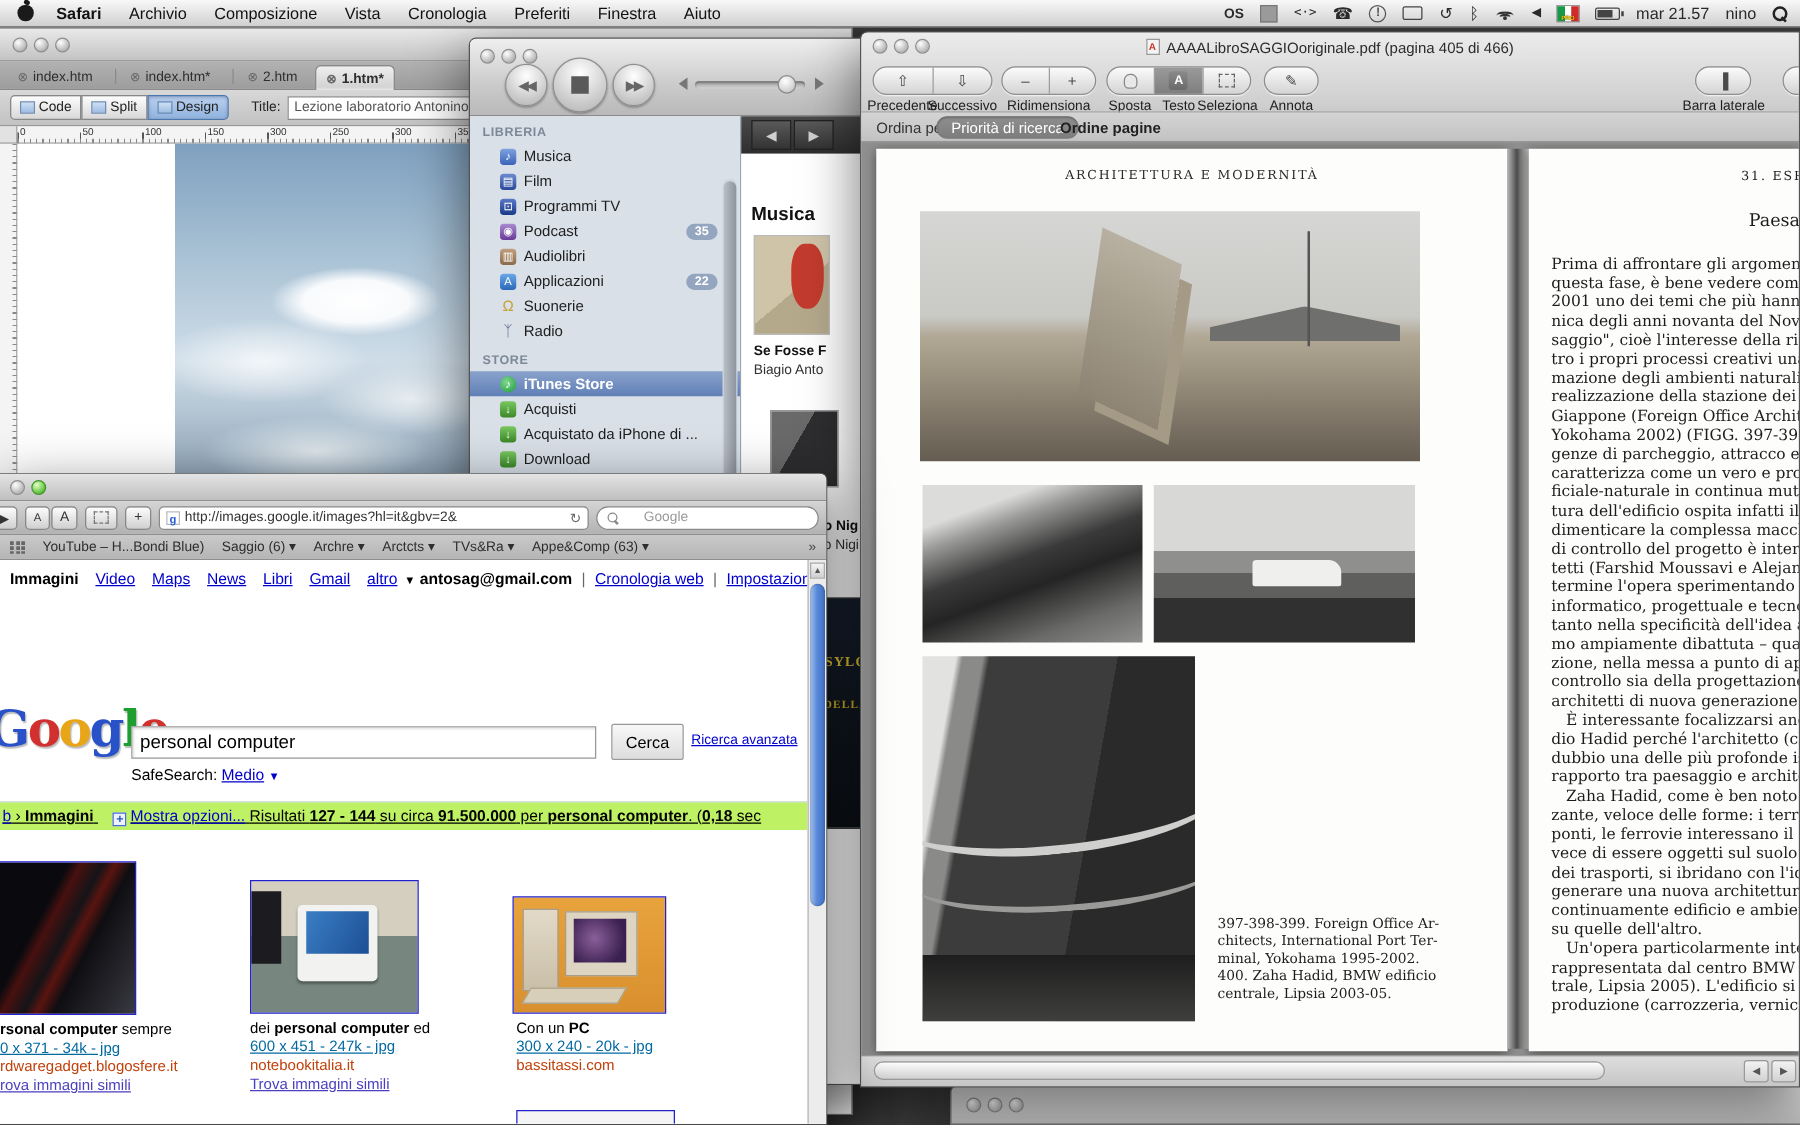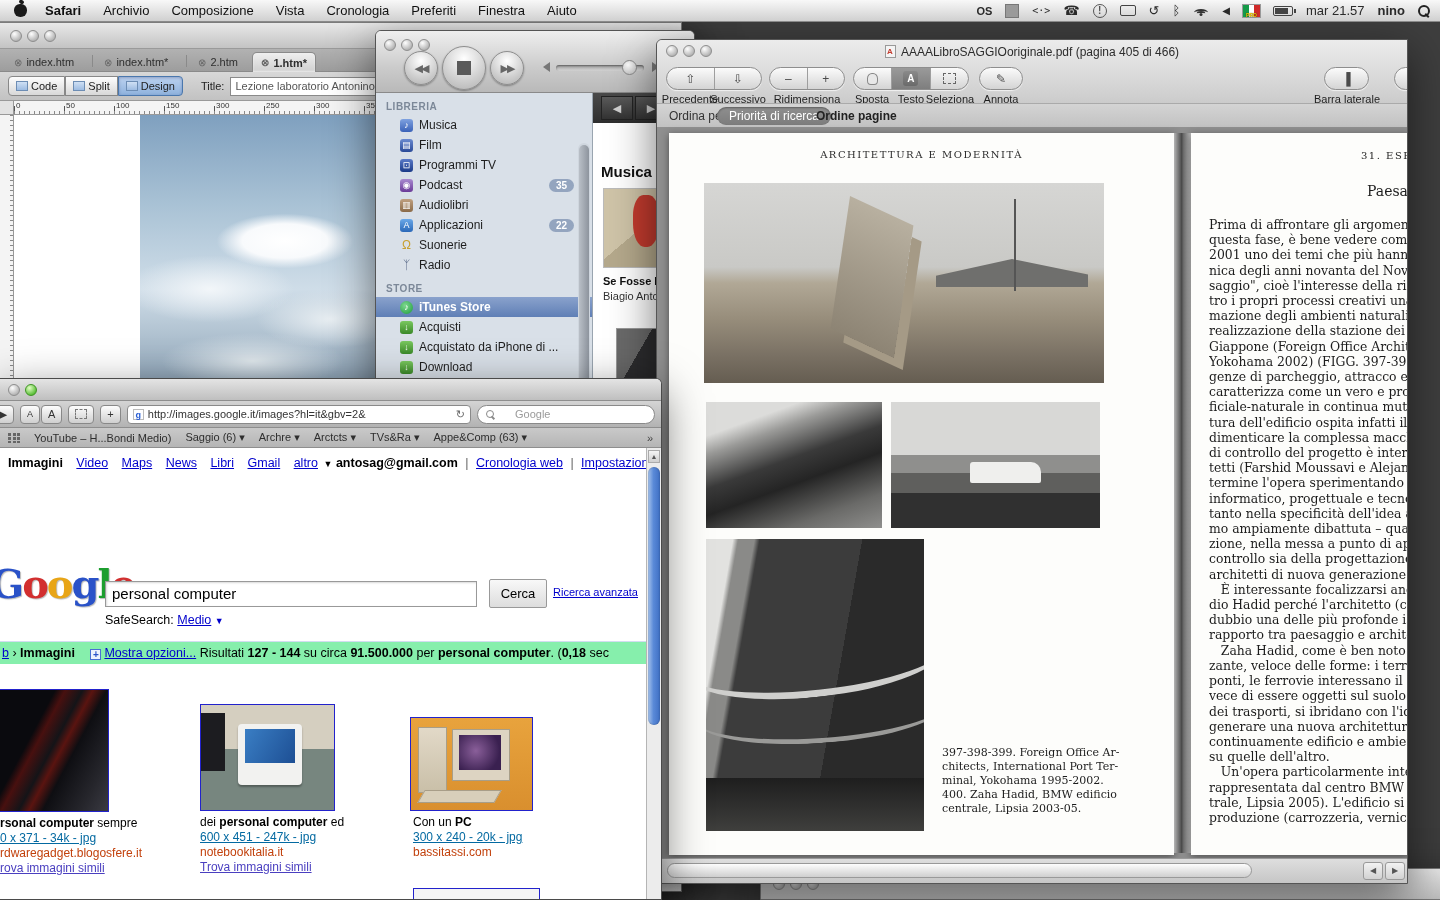--- a/index.html
+++ b/index.html
@@ -30,21 +30,21 @@
   .mb-flag{width:17px;height:12px;display:flex;position:relative;box-shadow:0 0 0 1px #999;}
   .mb-flag b{flex:1;}
   .mb-flag b:nth-child(1){background:#159a48;} .mb-flag b:nth-child(2){background:#fff;} .mb-flag b:nth-child(3){background:#d02a2a;}
   .mb-flag span{position:absolute;left:0;right:0;bottom:-1px;text-align:center;font-size:5px;font-weight:bold;color:#ffd400;text-shadow:0 0 1px #000;}
   .mb-batt{width:20px;height:10px;border:1.5px solid #444;border-radius:2px;position:relative;}
   .mb-batt:after{content:"";position:absolute;right:-4px;top:2px;width:2px;height:4px;background:#444;}
   .mb-batt i{position:absolute;left:1px;top:1px;bottom:1px;width:70%;background:#444;}
   .mb-mag{width:12px;height:12px;position:relative;}
   .mb-mag:before{content:"";position:absolute;width:8px;height:8px;border:2px solid #222;border-radius:50%;}
   .mb-mag:after{content:"";position:absolute;width:2px;height:5px;background:#222;left:8px;top:8px;transform:rotate(-45deg);}
-  .mb-time{font-size:13px;} .mb-user{font-size:13px;font-weight:bold;}
+  .mb-time{font-size:13px;} .mb-user{font-size:13px;}
 
   
   #editor{left:0;top:22px;width:682px;height:870px;background:#c9c9c9;z-index:10;border:1px solid #7c7c7c;border-left:0;}
   .ed-titlebar{position:absolute;left:0;top:0;right:0;height:26px;background:linear-gradient(#e9e9e9,#c3c3c3);border-bottom:1px solid #9a9a9a;}
   .tl{position:absolute;width:12px;height:12px;border-radius:50%;background:radial-gradient(circle at 35% 30%,#fefefe,#b2b2b2 75%);border:1px solid #8e8e8e;}
   .tl.green{background:radial-gradient(circle at 35% 30%,#e2ffc4,#57bd35 75%);border-color:#3f9424;}
   .ed-tabbar{position:absolute;left:0;top:26px;right:0;height:23px;background:linear-gradient(#b2b2b2,#9d9d9d);border-bottom:1px solid #8a8a8a;}
   .ed-tab{position:absolute;top:3px;height:20px;font-size:11px;color:#2e2e2e;display:flex;align-items:center;gap:4px;padding:0 8px;}
   .ed-tab .x{font-size:10px;color:#666;}
   .ed-tab.active{background:linear-gradient(#efefef,#cfcfcf);border:1px solid #8a8a8a;border-bottom:0;border-radius:5px 5px 0 0;font-weight:bold;box-shadow:0 -1px 2px rgba(255,255,255,.6) inset;}
@@ -107,21 +107,21 @@
   .spine{position:absolute;left:64px;top:355px;width:40px;height:185px;background:linear-gradient(#17202e,#0c1016);border:1px solid #000;}
   .spine b{display:block;color:#e8c830;font-size:11px;letter-spacing:1px;text-align:center;font-family:"Liberation Serif",serif;}
   .spine b:nth-child(1){margin-top:45px;} .spine b:nth-child(2){margin-top:22px;font-size:9px;color:#d8b820;}
 
   
   #bottomstrip{left:760px;top:868px;width:796px;height:32px;background:linear-gradient(#e6e6e6,#bdbdbd);z-index:25;border-radius:6px 6px 0 0;border:1px solid #777;}
   #bottomstrip .dark{position:absolute;right:0;top:0;width:62px;height:31px;background:#34343c;border-radius:0 5px 0 0;}
   #bottomstrip .dark span{position:absolute;left:13px;top:8px;color:#f2f2f2;font-size:11px;}
 
   
-  #pdf{left:656px;top:25px;width:752px;height:845px;background:#c9c9c9;z-index:30;border:1px solid #555;border-radius:6px 0 0 0;overflow:hidden;margin-top:14px;}
+  #pdf{left:688px;top:25px;width:752px;height:845px;background:#c9c9c9;z-index:30;border:1px solid #555;border-radius:6px 0 0 0;overflow:hidden;}
   .pdf-chrome{position:absolute;left:0;top:0;right:0;height:88px;background:linear-gradient(#ececec,#cfcfcf 65%,#bdbdbd);border-bottom:1px solid #8e8e8e;}
   .pdf-title{position:absolute;left:0;right:0;top:5px;text-align:center;font-size:12px;color:#2c2c2c;}
   .pdf-title .pdficon{display:inline-block;width:11px;height:13px;background:#f4f4f4;border:1px solid #999;position:relative;vertical-align:-2px;margin-right:5px;}
   .pdf-title .pdficon:before{content:"A";position:absolute;left:1px;top:1px;font-size:8px;color:#c43b2e;font-weight:bold;}
   .capsule{position:absolute;top:27px;height:23px;border:1px solid #8e8e8e;border-radius:12px;background:linear-gradient(#fbfbfb,#d4d4d4);box-shadow:0 1px 1px rgba(255,255,255,.7);display:flex;}
   .capseg{flex:1;display:flex;align-items:center;justify-content:center;font-size:12px;color:#4a4a4a;border-right:1px solid #9e9e9e;}
   .capseg:last-child{border-right:0;}
   .capseg.dark{background:linear-gradient(#9a9a9a,#7e7e7e);color:#fff;}
   .capseg .abox{width:15px;height:15px;background:linear-gradient(#8a8a8a,#6a6a6a);border-radius:3px;color:#fff;font-size:10px;font-weight:bold;line-height:15px;text-align:center;}
   .capseg .selbox{width:13px;height:11px;border:1px dashed #666;}
@@ -188,21 +188,21 @@
   .g-caret{color:#0000cc;font-size:9px;}
   .g-caret.black{color:#000;}
   .g-logo{position:absolute;left:-10px;top:112px;font-family:"DejaVu Serif","Liberation Serif",serif;font-weight:bold;font-size:40px;letter-spacing:-2px;text-shadow:1px 1px 1px #bbb;}
   .g-logo b{font-weight:bold;}
   .g-logo b:nth-child(1){color:#2a52c8;} .g-logo b:nth-child(2){color:#d22f2f;} .g-logo b:nth-child(3){color:#e8a width;}
   .g-logo b:nth-child(3){color:#e8a517;} .g-logo b:nth-child(4){color:#2a52c8;} .g-logo b:nth-child(5){color:#1d9e2f;} .g-logo b:nth-child(6){color:#d22f2f;}
   .g-input{position:absolute;left:105px;top:133px;width:372px;height:26px;border:1px solid #999;box-shadow:inset 1px 1px 2px rgba(0,0,0,.15);font-size:15px;color:#000;padding:3px 6px;background:#fff;white-space:nowrap;overflow:hidden;}
   .g-btn{position:absolute;left:489px;top:131px;width:58px;height:29px;background:linear-gradient(#f8f8f8,#ddd);border:1px solid #999;border-radius:2px;font-size:13px;color:#000;text-align:center;line-height:27px;}
   .g-adv{position:absolute;left:553px;top:138px;font-size:11px;color:#0000cc;text-decoration:underline;white-space:nowrap;}
   .g-safe{position:absolute;left:105px;top:165px;font-size:12.5px;color:#000;}
-  .g-statsbar{position:absolute;left:0;top:193px;right:0;height:23px;background:#86efac;border-top:1px solid #d2ddf0;font-size:12.5px;color:#000;white-space:nowrap;padding:4px 0 0 2px;overflow:hidden;}
+  .g-statsbar{position:absolute;left:0;top:193px;right:0;height:23px;background:#bef264;border-top:1px solid #d2ddf0;font-size:12.5px;color:#000;white-space:nowrap;padding:4px 0 0 2px;overflow:hidden;text-decoration:underline;}
   .plusbox{display:inline-block;width:11px;height:11px;border:1px solid #4a6fd4;color:#2a52c8;font-size:10px;line-height:9px;text-align:center;font-weight:bold;vertical-align:-1px;margin:0 3px 0 12px;background:#eef2fd;}
   .res-img{position:absolute;border:1px solid #2222cc;overflow:hidden;}
   .cap{position:absolute;width:195px;font-size:12px;line-height:15px;color:#000;white-space:nowrap;overflow:hidden;}
   .cap .meta{color:#0369a1;text-decoration:underline;} .cap .site{color:#c2410c;} .cap .sim{color:#4a3fc0;text-decoration:underline;}
   .cap .sim:empty{display:none;}
   .img-laptopblack{background:linear-gradient(118deg,#0a0a0e 0 32%,#48100f 38%,#141418 48%,#5a1410 54%,#0e0e12 62%,#26262c 84%,#3a3a42 100%);}
   .img-netbook{background:linear-gradient(#d5cfc0 0 42%,#77867f 42% 100%);}
   .img-netbook .shell{position:absolute;left:28%;top:18%;width:48%;height:58%;background:#f2f2f0;border-radius:4px;box-shadow:0 2px 2px rgba(0,0,0,.3);}
   .img-netbook .scr{position:absolute;left:33%;top:23%;width:38%;height:32%;background:linear-gradient(120deg,#3a7ec4,#1d4f94);}
   .img-netbook .dark{position:absolute;left:0;top:8%;width:18%;height:55%;background:#1c1c20;}
@@ -552,21 +552,21 @@
         <span style="flex:1;overflow:hidden;">http://images.google.it/images?hl=it&amp;gbv=2&amp;</span>
         <span style="color:#666;">↻</span>
       </div>
       <div class="sf-search">
         <span class="minimag"></span>
         <span>Google</span>
       </div>
     </div>
     <div class="sf-bmbar">
       <span class="grid9"></span>
-      <span class="bm-item">YouTube – H...Bondi Medio)</span>
+      <span class="bm-item">YouTube – H...Bondi Blue)</span>
       <span class="bm-item">Saggio (6) ▾</span>
       <span class="bm-item">Archre ▾</span>
       <span class="bm-item">Arctcts ▾</span>
       <span class="bm-item">TVs&amp;Ra ▾</span>
       <span class="bm-item">Appe&amp;Comp (63) ▾</span>
       <span style="margin-left:auto;color:#444;">»</span>
     </div>
 
     <div class="sf-content">
       <div class="g-nav">

